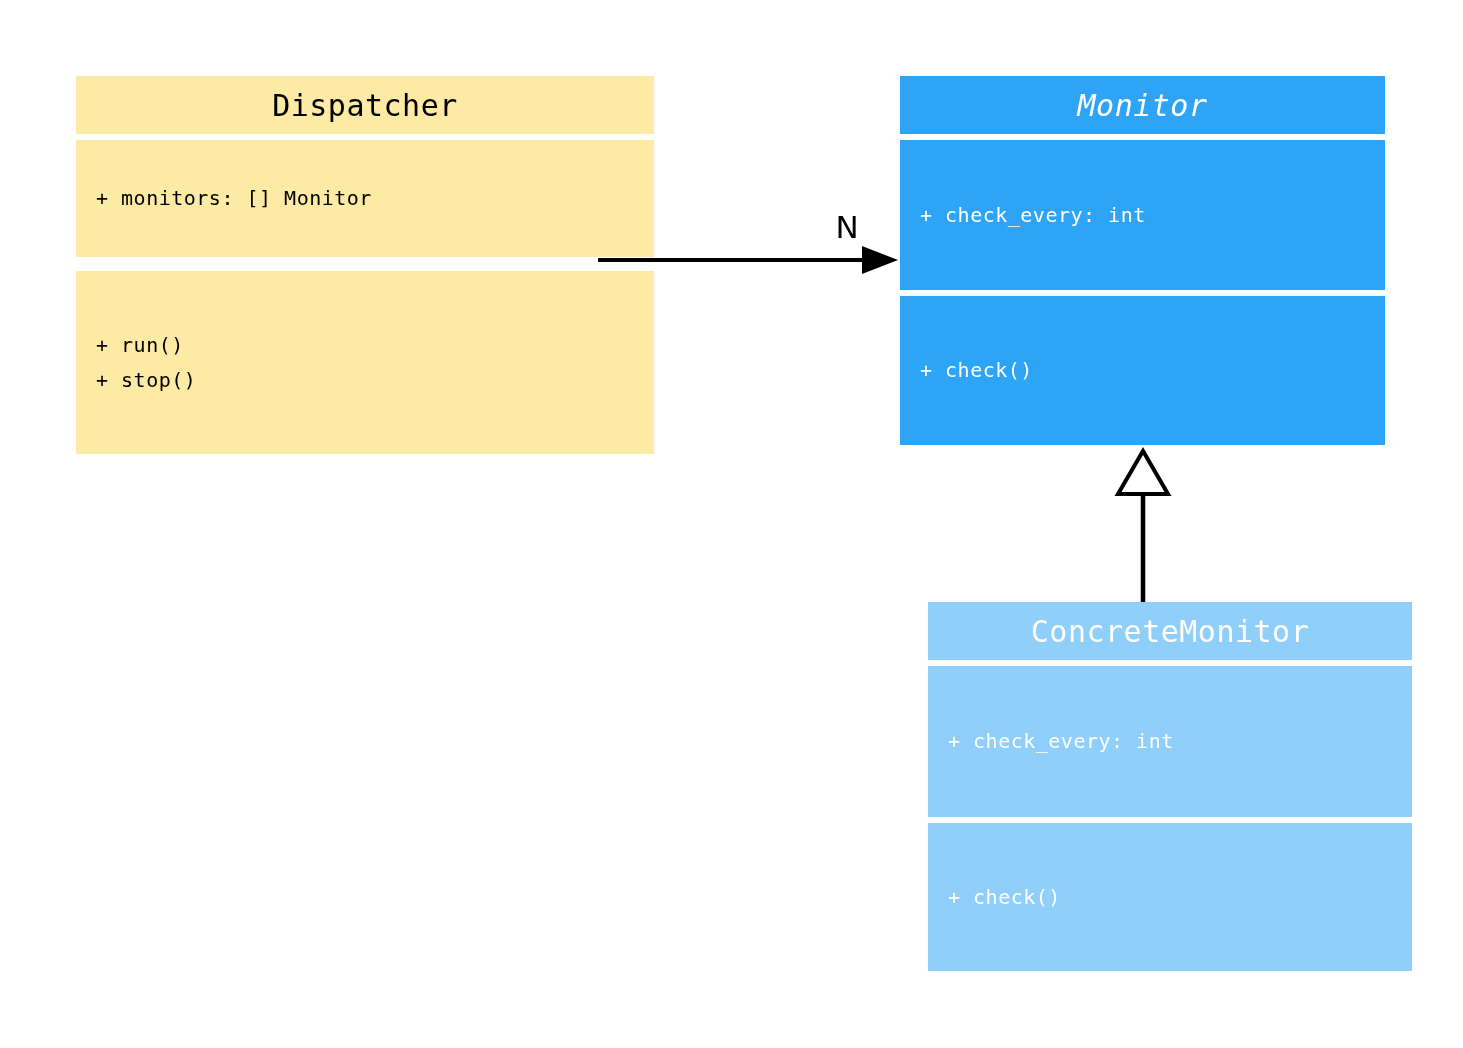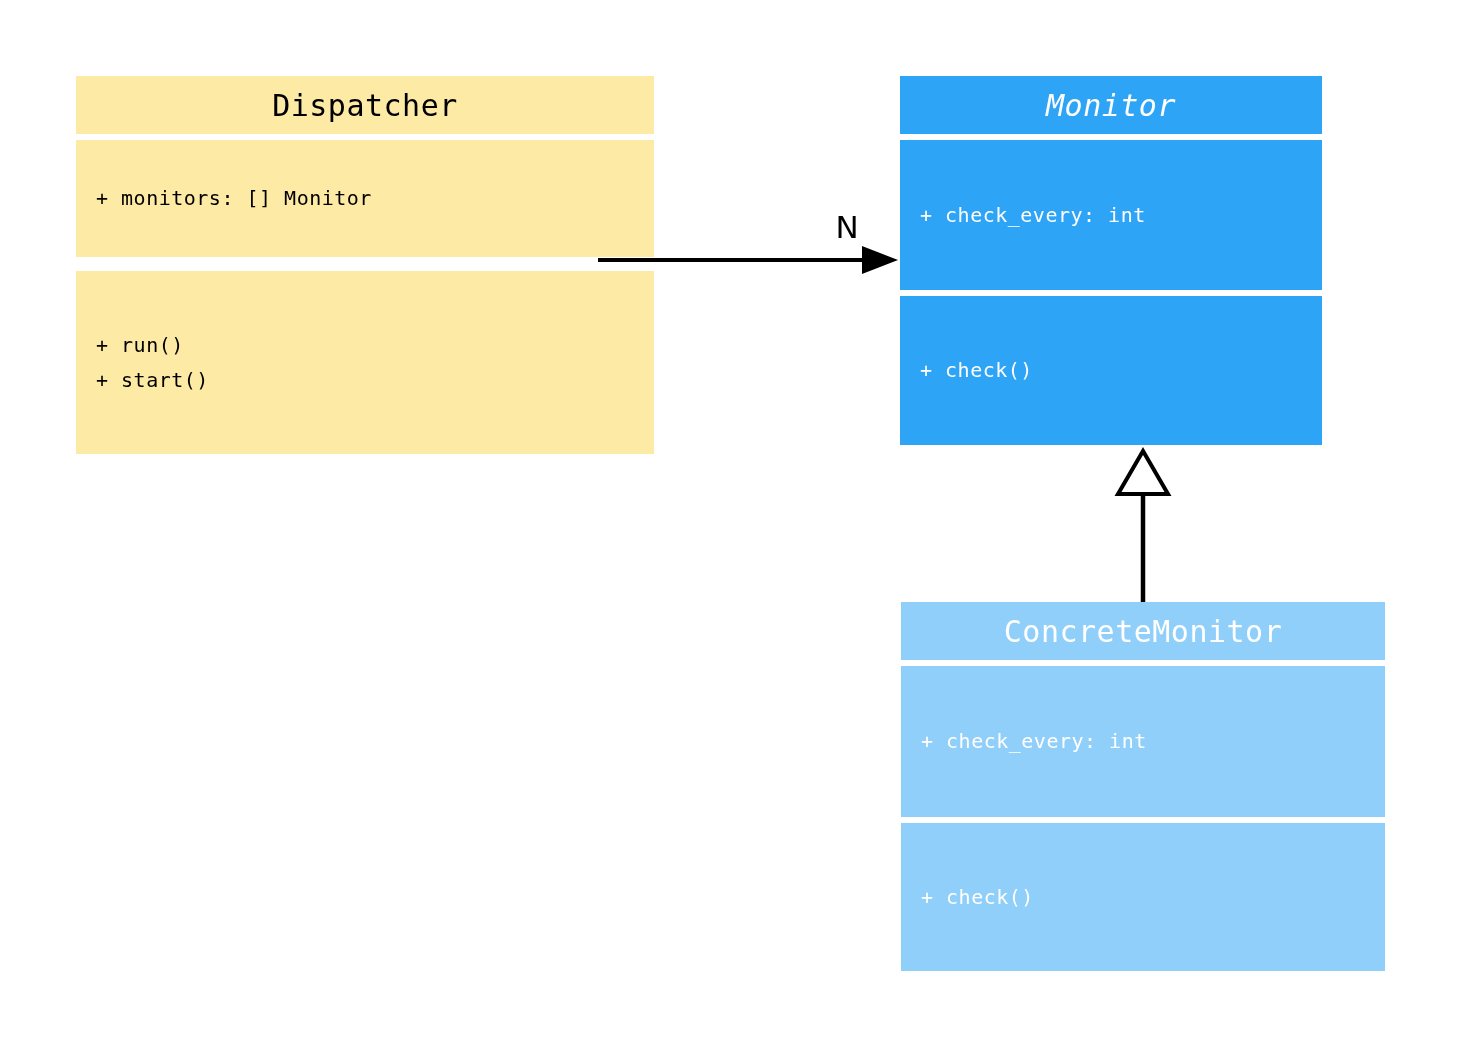--- a/index.html
+++ b/index.html
@@ -43,25 +43,25 @@
     white-space: pre;
   }
   .row.attrs, .row.methods {
     padding-left: 20px;
   }
   
   .box-dispatcher { left: 76px; top: 76px; width: 578px; }
   .box-dispatcher .attrs   { height: 117px; }
   .box-dispatcher .methods { height: 183px; margin-top: 14px; }
   
-  .box-monitor { left: 900px; top: 76px; width: 422px; }
+  .box-monitor { left: 900px; top: 76px; width: 485px; }
   .box-monitor .attrs   { height: 150px; }
   .box-monitor .methods { height: 149px; }
   
-  .box-concrete { left: 901px; top: 602px; width: 484px; }
+  .box-concrete { left: 928px; top: 602px; width: 484px; }
   .box-concrete .attrs   { height: 151px; }
   .box-concrete .methods { height: 148px; }
 
   .connector-layer {
     position: absolute;
     left: 0; top: 0;
     width: 1463px;
     height: 1048px;
     pointer-events: none;
   }
@@ -81,21 +81,21 @@
 
 <div class="canvas">
 
   <div class="class-box box-dispatcher">
     <div class="row title" style="background-color: rgb(253, 234, 165); color: rgb(0, 0, 0);">Dispatcher</div>
     <div class="row attrs" style="background-color: rgb(253, 234, 165); color: rgb(0, 0, 0);">
       <div class="line">+ monitors: [] Monitor</div>
     </div>
     <div class="row methods" style="background-color: rgb(253, 234, 165); color: rgb(0, 0, 0);">
       <div class="line">+ run()</div>
-      <div class="line">+ start()</div>
+      <div class="line">+ stop()</div>
     </div>
   </div>
 
   <div class="class-box box-monitor">
     <div class="row title italic" style="background-color: rgb(46, 164, 247); color: rgb(255, 255, 255);">Monitor</div>
     <div class="row attrs" style="background-color: rgb(46, 164, 247); color: rgb(255, 255, 255);">
       <div class="line">+ check_every: int</div>
     </div>
     <div class="row methods" style="background-color: rgb(46, 164, 247); color: rgb(255, 255, 255);">
       <div class="line">+ check()</div>

